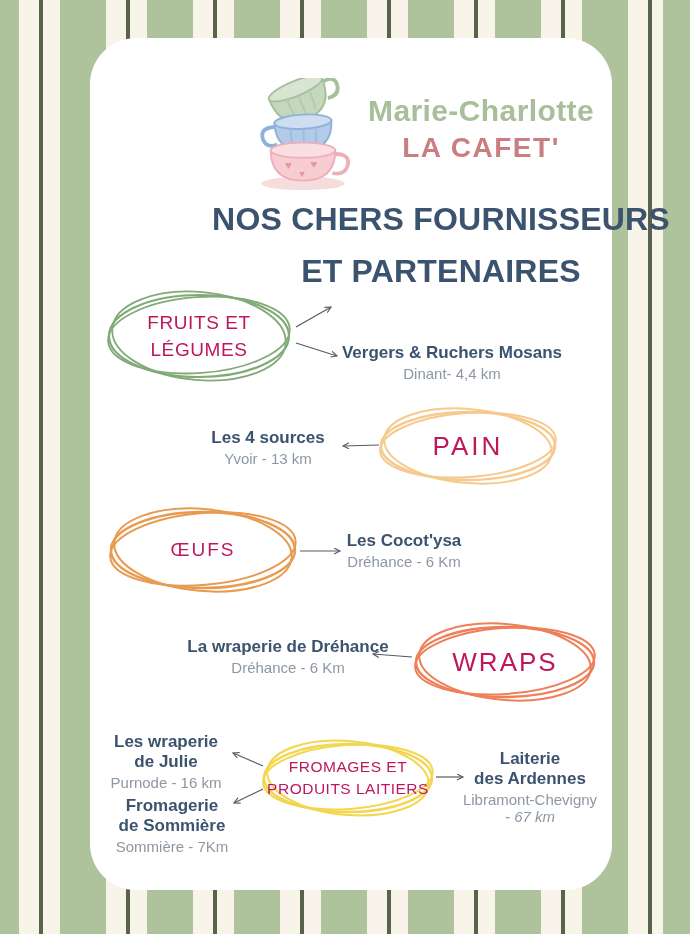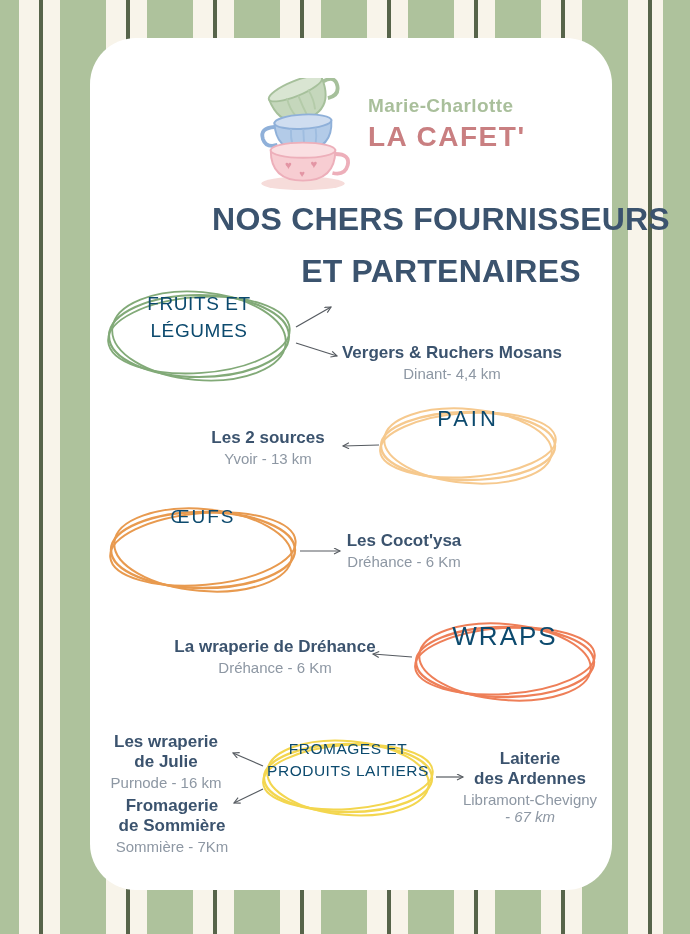--- a/index.html
+++ b/index.html
@@ -15,37 +15,37 @@
     overflow:hidden;
   }
   .canvas{position:relative;width:690px;height:934px;}
   .card{
     position:absolute;left:90px;top:38px;width:522px;height:852px;
     background:#ffffff;border-radius:46px;color:#3b536e;
   }
   
   .logo-cups{position:absolute;left:156px;top:40px;width:114px;height:114px;}
   .brand{position:absolute;left:278px;top:58px;line-height:1;}
-  .brand-name{font-size:19px;font-weight:bold;letter-spacing:.4px;}
+  .brand-name{font-size:30px;font-weight:bold;letter-spacing:.4px;}
   .brand-sub{font-size:28px;font-weight:bold;letter-spacing:1.5px;margin-top:8px;}
   
   .title{
     position:absolute;left:90px;top:155px;width:522px;text-align:center;
     font-size:32px;font-weight:bold;line-height:52px;letter-spacing:.2px;
   }
   
   .bubble{position:absolute;}
   .bubble svg{position:absolute;left:0;top:0;width:100%;height:100%;overflow:visible;display:block;}
   .bubble-label{
     position:absolute;left:0;top:0;right:0;bottom:0;
-    display:flex;flex-direction:column;align-items:center;justify-content:flex-start;
-    color:#0c4a6e;text-align:center;white-space:nowrap;
+    display:flex;flex-direction:column;align-items:center;justify-content:center;
+    color:#be185d;text-align:center;white-space:nowrap;
   }
   .bl-fruits{font-size:19px;line-height:27px;letter-spacing:.6px;}
-  .bl-pain{font-size:22px;letter-spacing:3px;}
+  .bl-pain{font-size:26px;letter-spacing:3px;}
   .bl-oeufs{font-size:19px;letter-spacing:2px;}
   .bl-wraps{font-size:26px;letter-spacing:2px;}
   .bl-fromages{font-size:15.5px;line-height:22px;letter-spacing:.5px;}
   
   .supplier{position:absolute;transform:translateX(-50%);text-align:center;white-space:nowrap;}
   .supplier .name{font-size:17px;font-weight:bold;color:#3b536e;line-height:20px;}
   .supplier .loc{font-size:15px;color:#8d97a3;line-height:17px;margin-top:2px;}
   .supplier .loc + .loc{margin-top:0;font-style:italic;}
   
   .arrows{position:absolute;left:0;top:0;width:690px;height:934px;pointer-events:none;}
@@ -74,21 +74,21 @@
         <path d="M26 76 C26 98 38 108 60 108 C82 108 94 98 94 76 Z" fill="#f7cdd2" stroke="#edafba" stroke-width="2"></path>
         <ellipse cx="60" cy="76" rx="34" ry="8" fill="#fadfe2" stroke="#edafba" stroke-width="2"></ellipse>
         <path d="M94 80 q16 0 13 12 q-3 11 -16 8" fill="none" stroke="#edafba" stroke-width="4"></path>
         <text x="41" y="96" font-size="12" fill="#e395a4">♥</text>
         <text x="56" y="104" font-size="10" fill="#e395a4">♥</text>
         <text x="68" y="95" font-size="12" fill="#e395a4">♥</text>
       </g>
     </svg>
     <div class="brand">
       <div class="brand-name" style="color: rgb(169, 191, 155);">Marie-Charlotte</div>
-      <div class="brand-sub" style="color: rgb(201, 127, 129);">LA CAFET'</div>
+      <div class="brand-sub" style="color: rgb(201, 127, 129); text-align: center;">LA CAFET'</div>
     </div>
 
     <div class="title" style="color: rgb(59, 83, 110);">
       <div>NOS CHERS FOURNISSEURS</div>
       <div>ET PARTENAIRES</div>
     </div>
   </div>
 
   <div class="bubble" style="left: 104px; top: 290px; width: 190px; height: 92px; color: rgb(130, 170, 120);">
     <svg viewBox="0 0 190 92">
@@ -110,21 +110,21 @@
     <svg viewBox="0 0 184 80">
       <ellipse cx="92" cy="40" rx="87" ry="34" fill="none" stroke="currentColor" stroke-width="2.4"></ellipse>
       <ellipse cx="92" cy="40" rx="84" ry="37" fill="none" stroke="currentColor" stroke-width="2" transform="rotate(5 92 40)"></ellipse>
       <ellipse cx="92" cy="39" rx="88" ry="32" fill="none" stroke="currentColor" stroke-width="2" transform="rotate(-4 92 40)"></ellipse>
     </svg>
     <div class="bubble-label bl-pain">
       <span>PAIN</span>
     </div>
   </div>
   <div class="supplier" style="left:268px;top:428px">
-    <div class="name">Les 2 sources</div>
+    <div class="name">Les 4 sources</div>
     <div class="loc">Yvoir - 13 km</div>
   </div>
 
   <div class="bubble" style="left: 106px; top: 506px; width: 194px; height: 88px; color: rgb(232, 154, 79);">
     <svg viewBox="0 0 194 88">
       <ellipse cx="97" cy="44" rx="92" ry="38" fill="none" stroke="currentColor" stroke-width="2.4"></ellipse>
       <ellipse cx="97" cy="44" rx="89" ry="41" fill="none" stroke="currentColor" stroke-width="2" transform="rotate(5 97 44)"></ellipse>
       <ellipse cx="97" cy="43" rx="93" ry="36" fill="none" stroke="currentColor" stroke-width="2" transform="rotate(-5 97 44)"></ellipse>
     </svg>
     <div class="bubble-label bl-oeufs">
@@ -139,21 +139,21 @@
   <div class="bubble" style="left: 411px; top: 621px; width: 188px; height: 82px; color: rgb(238, 127, 88);">
     <svg viewBox="0 0 188 82">
       <ellipse cx="94" cy="41" rx="89" ry="35" fill="none" stroke="currentColor" stroke-width="2.4"></ellipse>
       <ellipse cx="94" cy="41" rx="86" ry="38" fill="none" stroke="currentColor" stroke-width="2" transform="rotate(5 94 41)"></ellipse>
       <ellipse cx="94" cy="40" rx="90" ry="33" fill="none" stroke="currentColor" stroke-width="2" transform="rotate(-4 94 41)"></ellipse>
     </svg>
     <div class="bubble-label bl-wraps">
       <span>WRAPS</span>
     </div>
   </div>
-  <div class="supplier" style="left:275px;top:637px">
+  <div class="supplier" style="left:288px;top:637px">
     <div class="name">La wraperie de Dréhance</div>
     <div class="loc">Dréhance - 6 Km</div>
   </div>
 
   <div class="bubble" style="left: 259px; top: 738px; width: 178px; height: 80px; color: rgb(243, 214, 79);">
     <svg viewBox="0 0 178 80">
       <ellipse cx="89" cy="40" rx="84" ry="34" fill="none" stroke="currentColor" stroke-width="2.4"></ellipse>
       <ellipse cx="89" cy="40" rx="81" ry="37" fill="none" stroke="currentColor" stroke-width="2" transform="rotate(5 89 40)"></ellipse>
       <ellipse cx="89" cy="39" rx="85" ry="32" fill="none" stroke="currentColor" stroke-width="2" transform="rotate(-4 89 40)"></ellipse>
     </svg>

